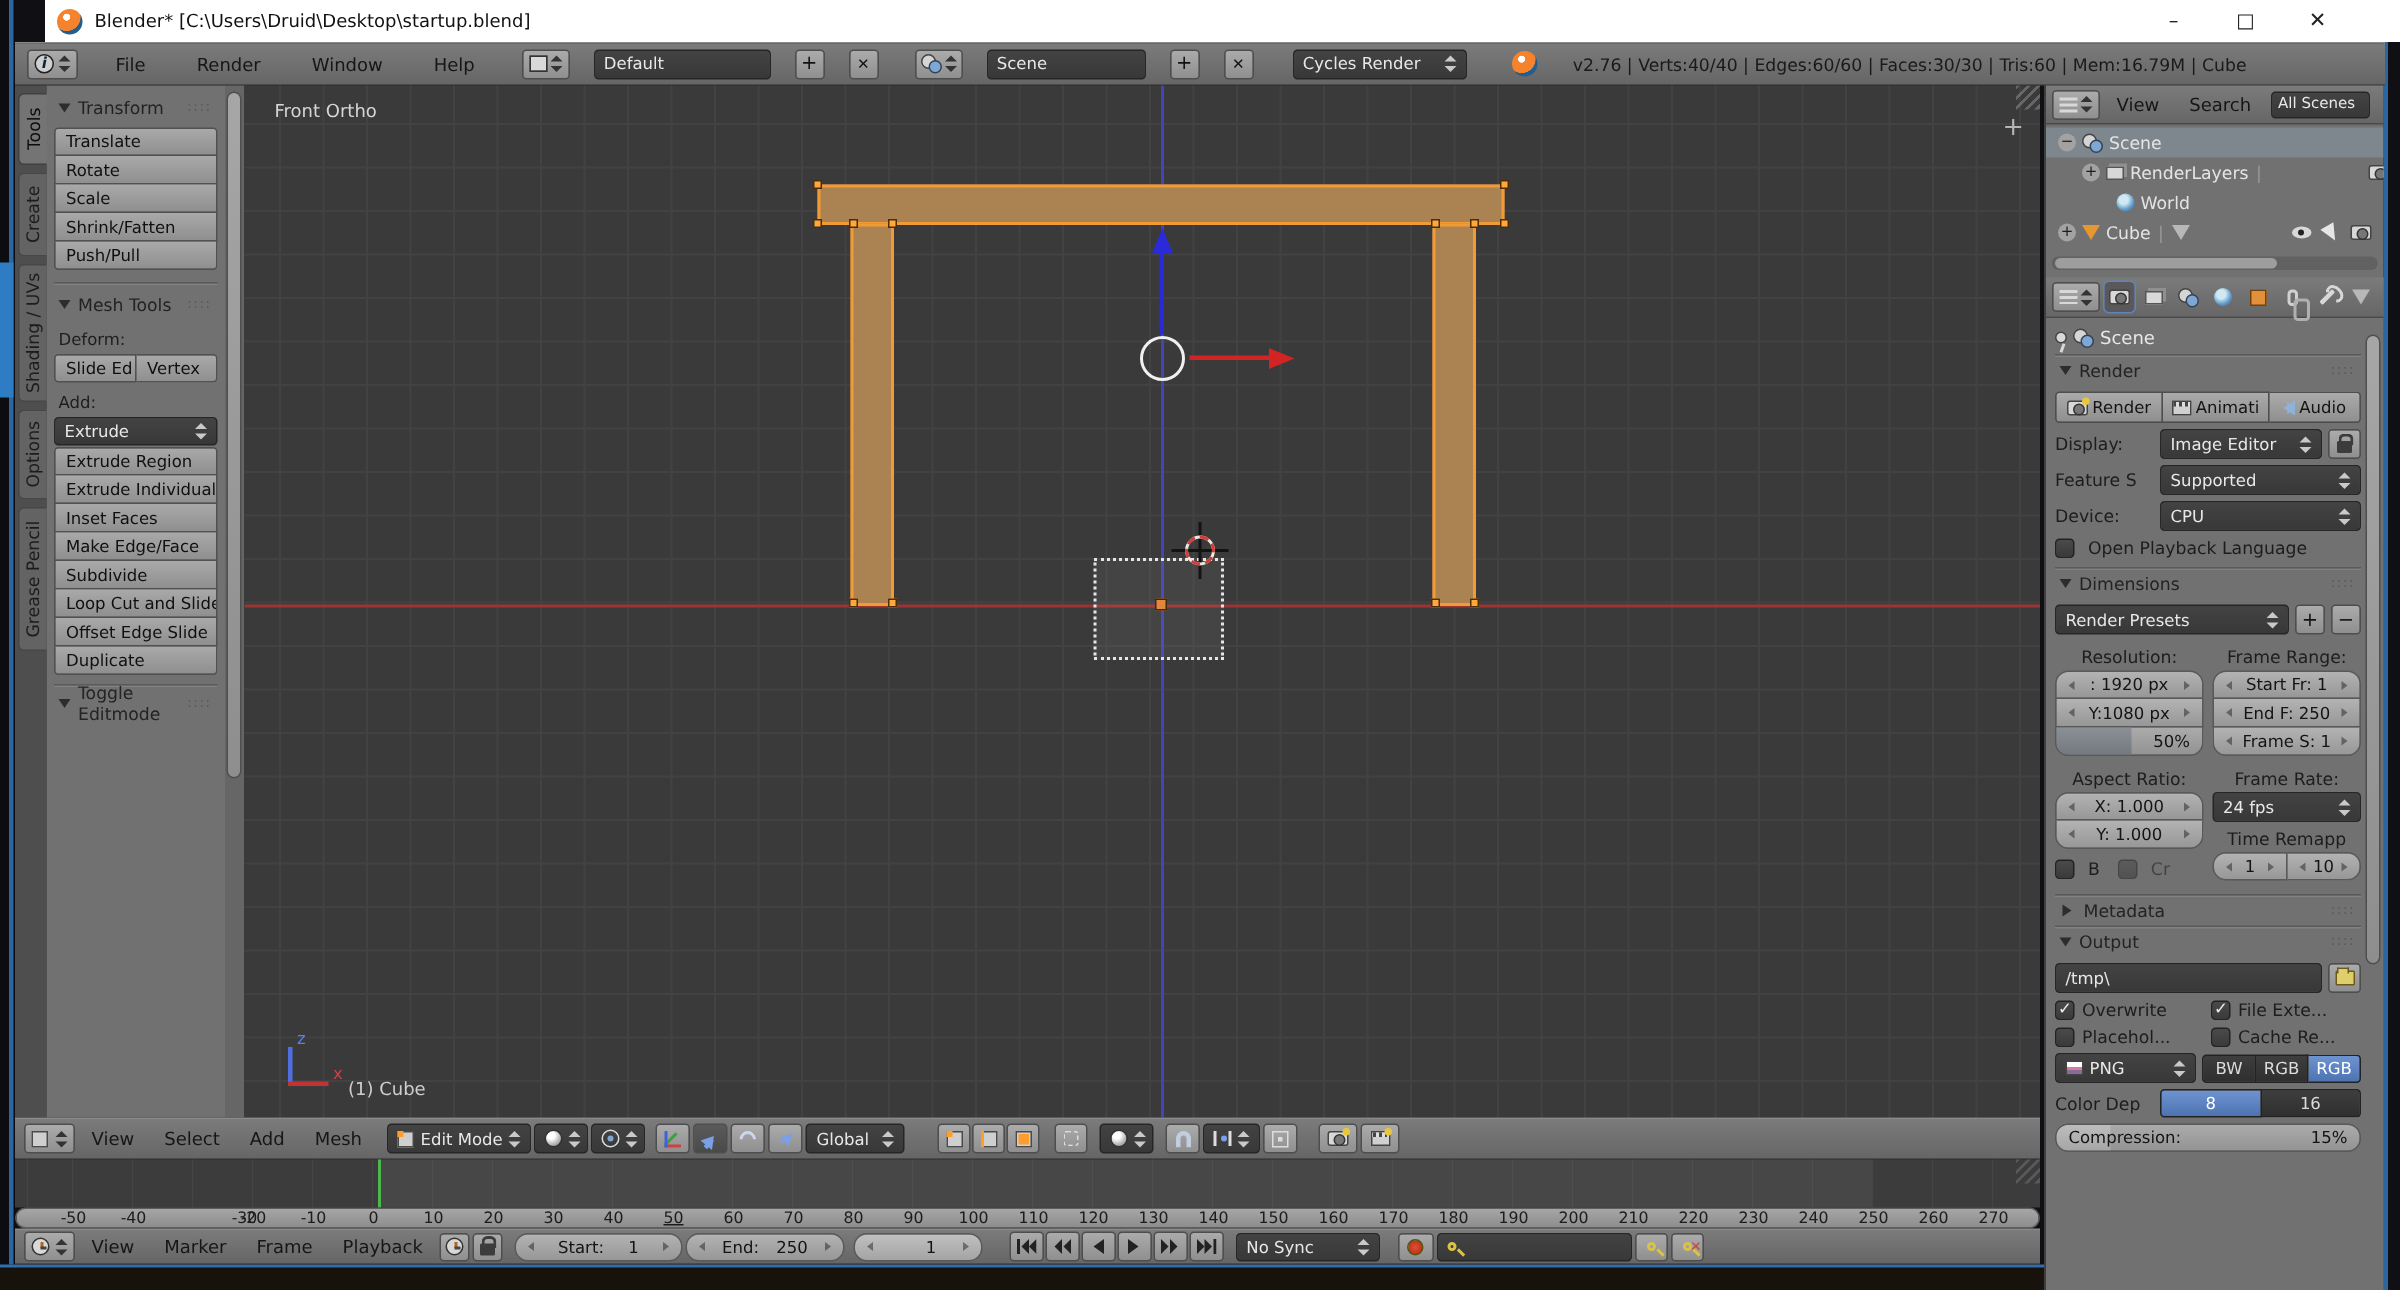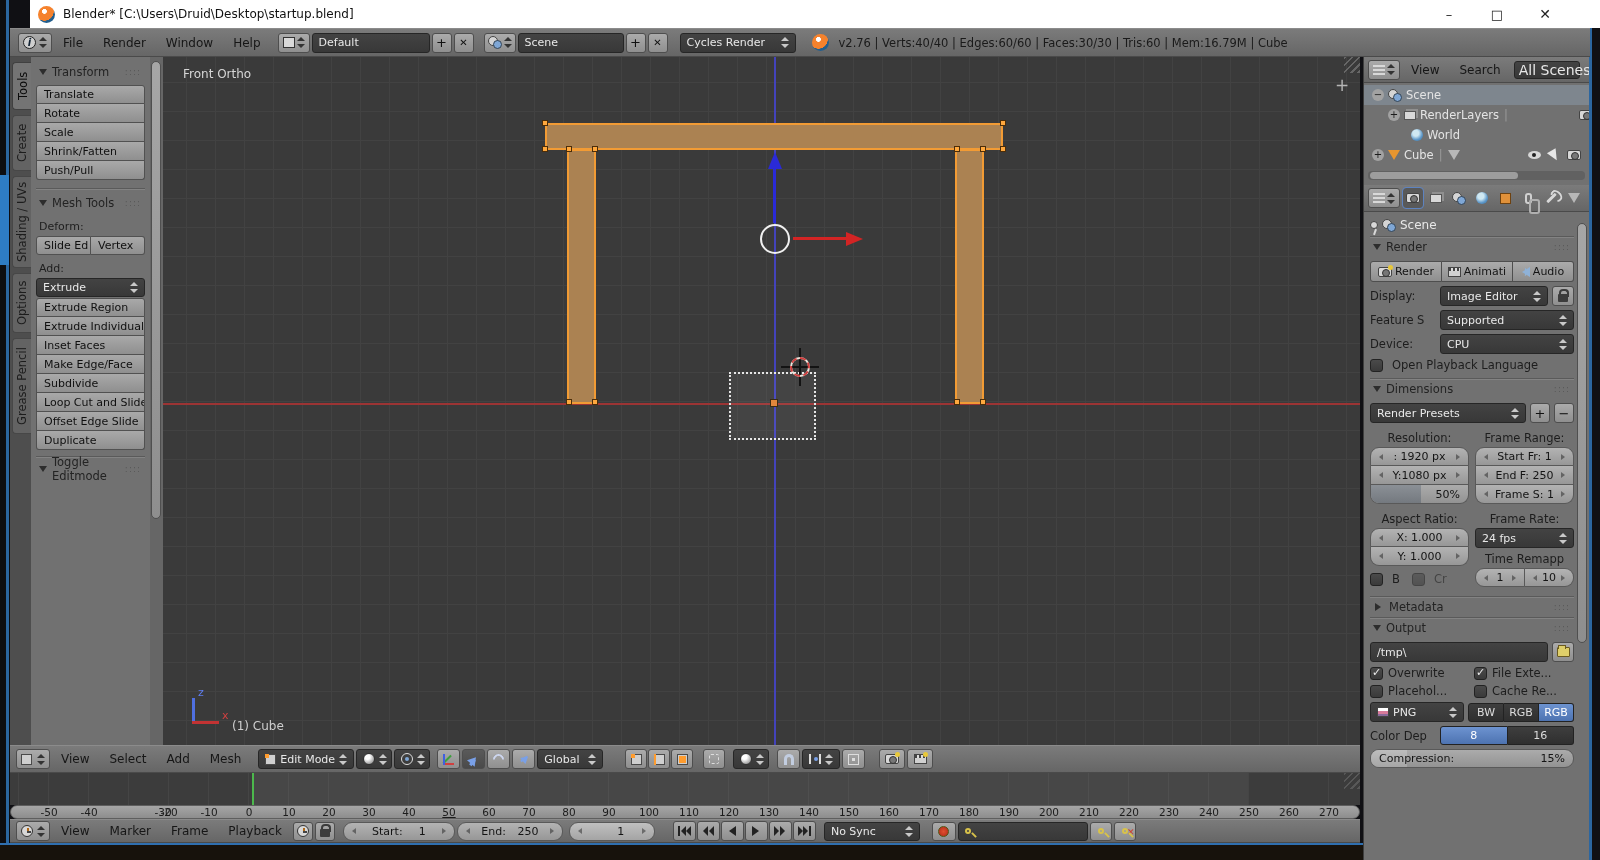--- a/index.html
+++ b/index.html
@@ -238,21 +238,21 @@
   </div>
 
   <div class="abs lstrip">
       <div class="bline"></div>
       <div class="bblock"></div>
     </div>
   <div class="abs taskstrip"></div>
   <div class="abs rborder"></div>
   <div class="abs rdark"></div>
 
-  <div class="abs hdr flex" style="left:10px;top:28px;width:1580px;height:29px;padding-left:8px;gap:2px">
+  <div class="abs hdr flex" style="left:10px;top:28px;width:1580px;height:29px;padding-left:8px;gap:16px">
     <div class="lbtn edbtn" style="width:34px">
         <span class="ic ic-info"></span>
         <span class="dda d"></span>
       </div>
     <span class="menu">File</span>
     <span class="menu">Render</span>
     <span class="menu">Window</span>
     <span class="menu">Help</span>
     <div class="lbtn edbtn" style="width:32px;margin-left:6px">
         <span class="ic ic-grid"></span>
@@ -590,21 +590,21 @@
   <div class="abs rpanel">
 
     <div class="outhdr">
       <div class="lbtn edbtn" style="width:32px">
           <span class="ic ic-list"></span>
           <span class="dda d"></span>
         </div>
       <span class="menu">View</span>
       <span class="menu">Search</span>
       <div class="dk" style="width:66px;height:18px;margin-left:2px;padding:0 4px">
-          <span style="font-size:14px">All Scenes</span>
+          <span style="font-size:10px">All Scenes</span>
         </div>
     </div>
     <div style="padding-top:2px">
       <div class="orow" style="background:#7e868e">
         <span class="exp m"></span>
         <span class="ic ic-balls"></span>
         <span>Scene</span>
       </div>
       <div class="orow" style="padding-left:24px">
         <span class="exp p"></span>

